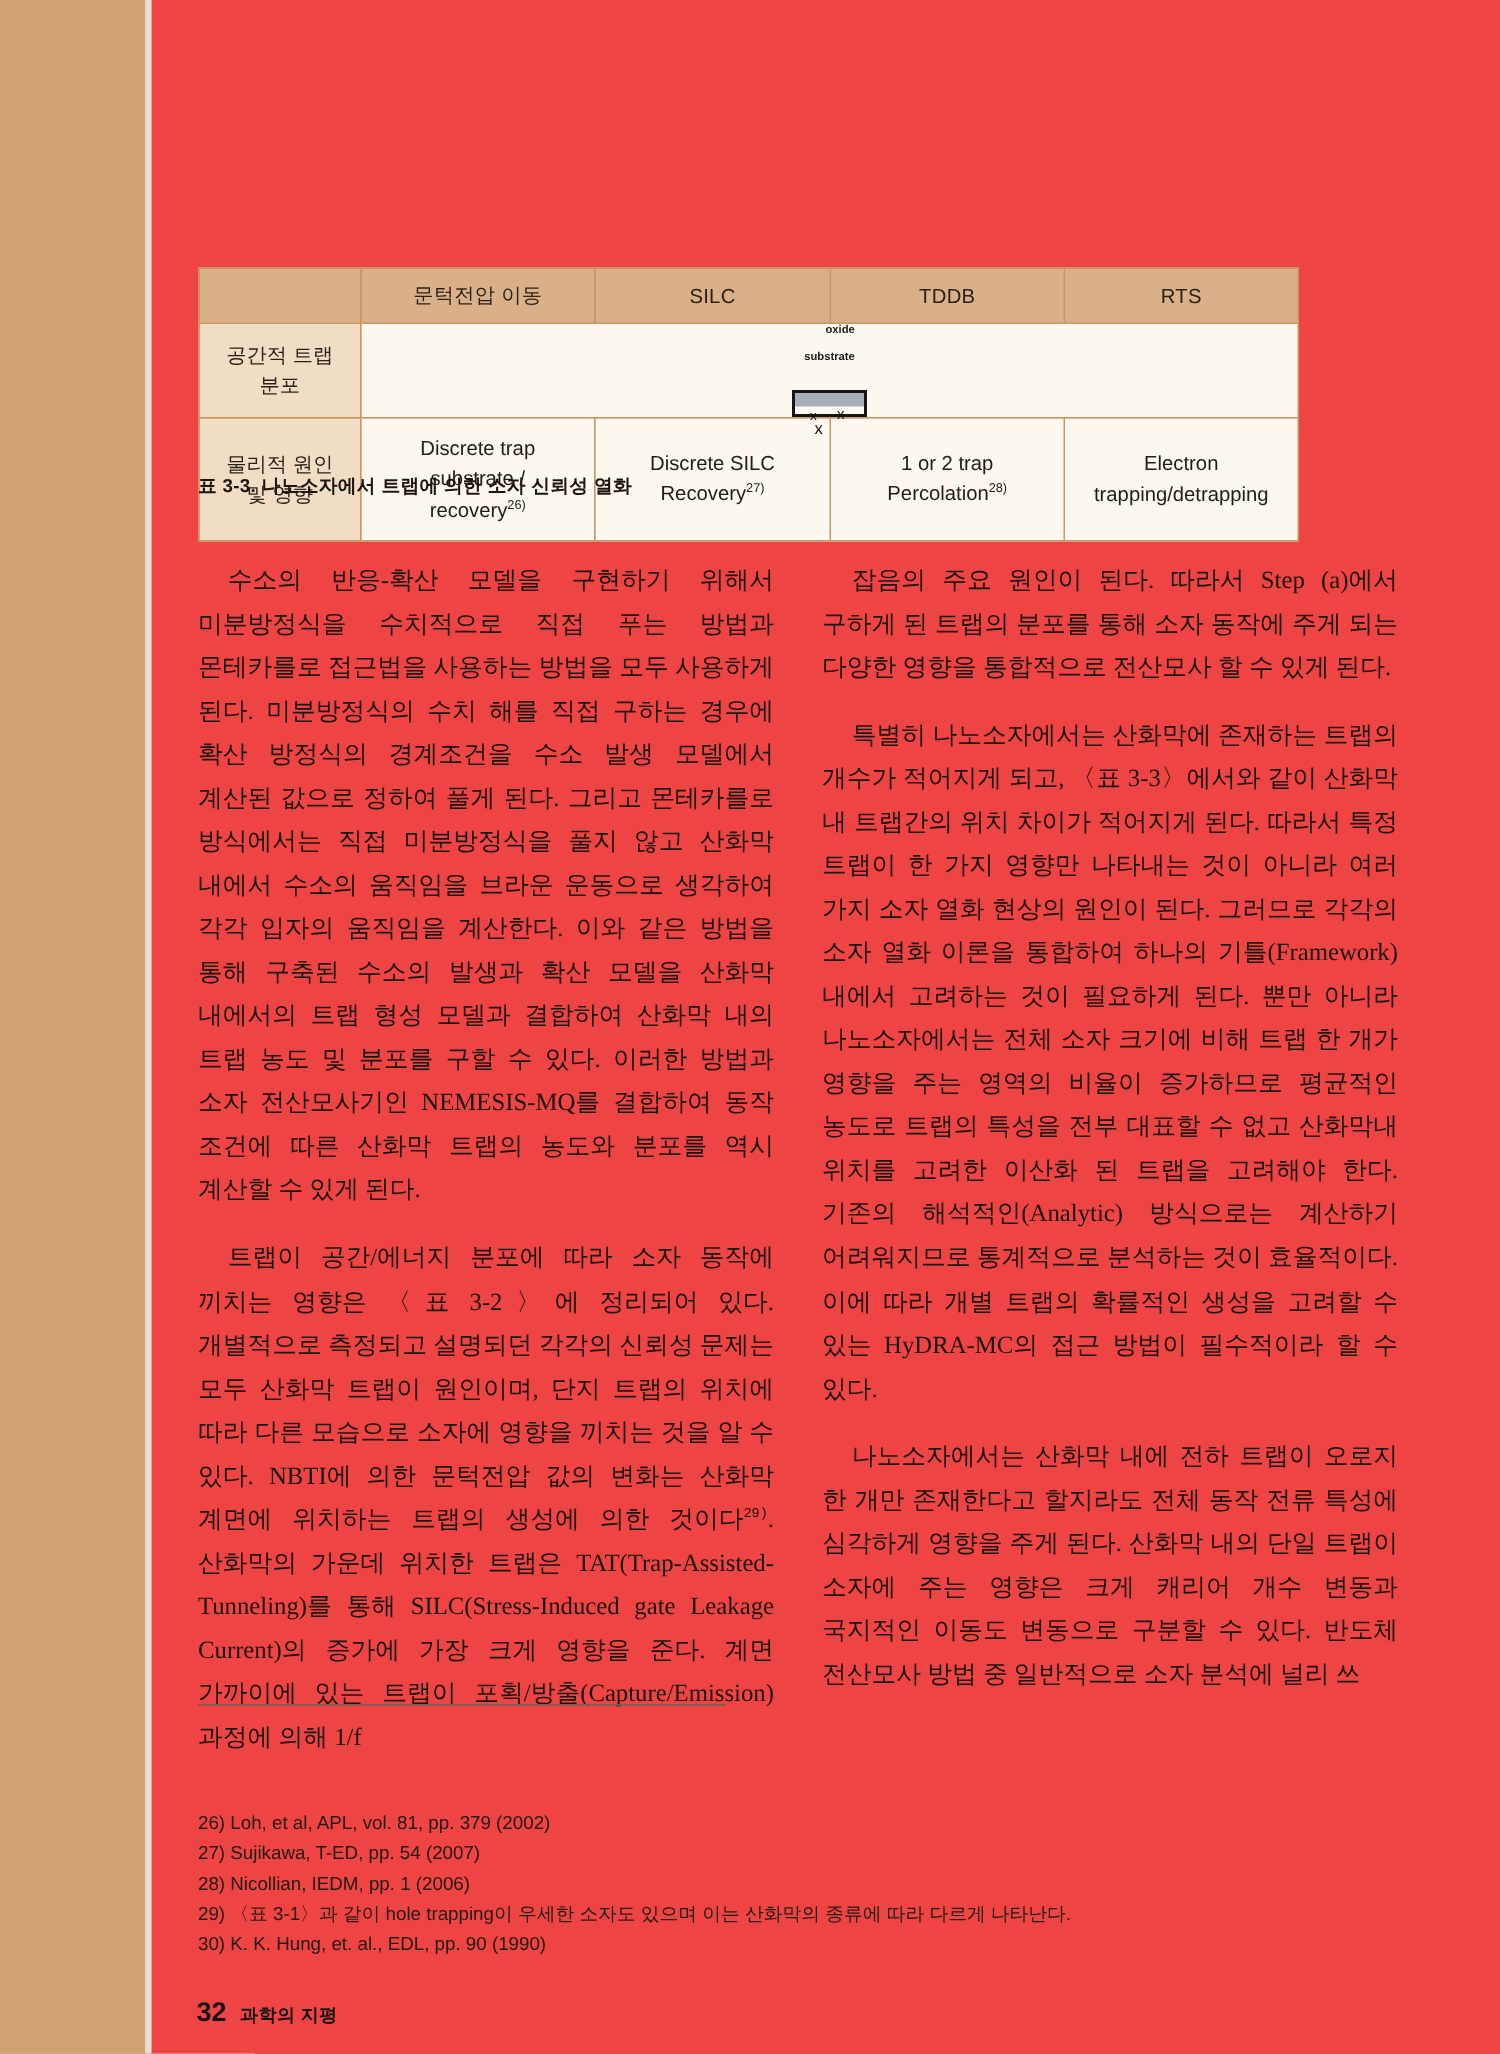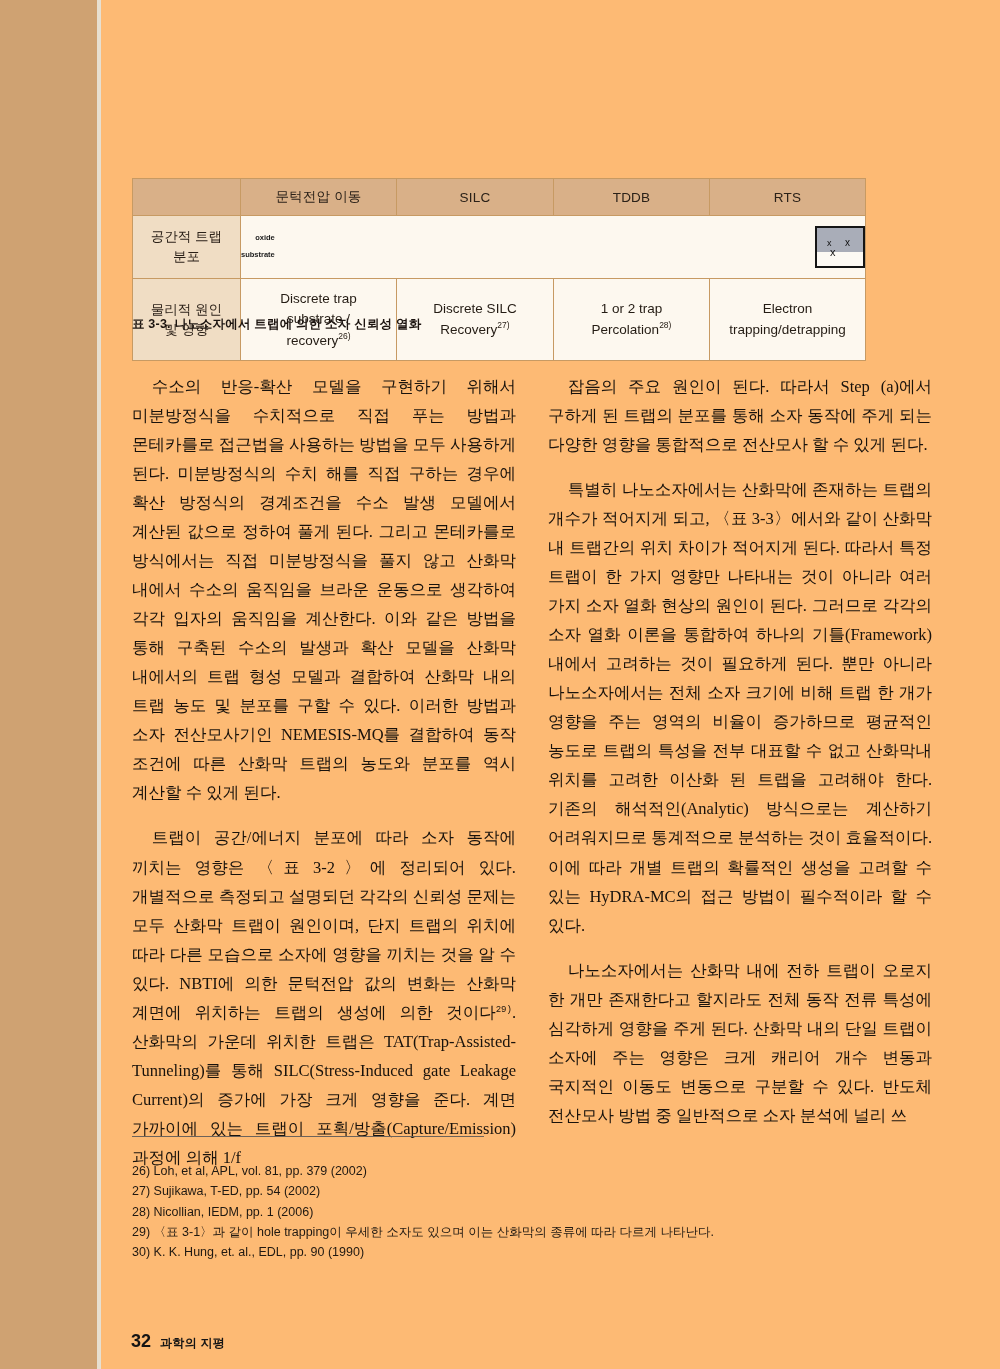--- a/index.html
+++ b/index.html
@@ -27,21 +27,21 @@
     left: 97px; top: 0;
     width: 4px;
     height: 1369px;
     background: #e7dfd0;
   }
   .page {
     position: absolute;
     left: 101px; top: 0;
     width: 899px;
     height: 1369px;
-    background: #fdba74;
+    background: #ef4444;
   }
 
   
   .table-wrap {
     position: absolute;
     left: 31px;
     top: 178px;
     width: 733px;
   }
   table.trap-table {
@@ -90,23 +90,24 @@
   .span-cell {
     background: #fdf8ef;
     height: 62px;
     padding: 0;
   }
 
   
   .diagram {
     display: flex;
     align-items: center;
-    justify-content: space-between;
-    gap: 1px;
+    justify-content: flex-start;
+    gap: 17px;
     height: 62px;
+    flex-direction: column;
   }
   .diag-labels {
     display: flex;
     flex-direction: column;
     justify-content: center;
     align-items: flex-end;
     font-family: "Liberation Sans", sans-serif;
     font-size: 7.5px;
     font-weight: bold;
     color: #1a1a1a;
@@ -186,21 +187,21 @@
     position: absolute;
     left: 31px;
     top: 1136px;
     width: 352px;
     height: 1px;
     background: #6c625a;
   }
   .footnotes {
     position: absolute;
     left: 31px;
-    top: 1161px;
+    top: 1205px;
     width: 760px;
   }
   .footnotes div {
     font-family: "Liberation Sans", sans-serif;
     font-size: 12.5px;
     line-height: 1.62;
     color: #201912;
     letter-spacing: 0px;
   }
 
@@ -311,21 +312,21 @@
     <div class="col">
       <p>잡음의 주요 원인이 된다. 따라서 Step (a)에서 구하게 된 트랩의 분포를 통해 소자 동작에 주게 되는 다양한 영향을 통합적으로 전산모사 할 수 있게 된다.</p>
       <p>특별히 나노소자에서는 산화막에 존재하는 트랩의 개수가 적어지게 되고, 〈표 3-3〉에서와 같이 산화막 내 트랩간의 위치 차이가 적어지게 된다. 따라서 특정 트랩이 한 가지 영향만 나타내는 것이 아니라 여러 가지 소자 열화 현상의 원인이 된다. 그러므로 각각의 소자 열화 이론을 통합하여 하나의 기틀(Framework)내에서 고려하는 것이 필요하게 된다. 뿐만 아니라 나노소자에서는 전체 소자 크기에 비해 트랩 한 개가 영향을 주는 영역의 비율이 증가하므로 평균적인 농도로 트랩의 특성을 전부 대표할 수 없고 산화막내 위치를 고려한 이산화 된 트랩을 고려해야 한다. 기존의 해석적인(Analytic) 방식으로는 계산하기 어려워지므로 통계적으로 분석하는 것이 효율적이다. 이에 따라 개별 트랩의 확률적인 생성을 고려할 수 있는 HyDRA-MC의 접근 방법이 필수적이라 할 수 있다.</p>
       <p>나노소자에서는 산화막 내에 전하 트랩이 오로지 한 개만 존재한다고 할지라도 전체 동작 전류 특성에 심각하게 영향을 주게 된다. 산화막 내의 단일 트랩이 소자에 주는 영향은 크게 캐리어 개수 변동과 국지적인 이동도 변동으로 구분할 수 있다. 반도체 전산모사 방법 중 일반적으로 소자 분석에 널리 쓰</p>
     </div>
   </div>
 
   <div class="footnote-rule"></div>
   <div class="footnotes">
     <div>26) Loh, et al, APL, vol. 81, pp. 379 (2002)</div>
-    <div>27) Sujikawa, T-ED, pp. 54 (2002)</div>
+    <div>27) Sujikawa, T-ED, pp. 54 (2007)</div>
     <div>28) Nicollian, IEDM, pp. 1 (2006)</div>
     <div>29) 〈표 3-1〉과 같이 hole trapping이 우세한 소자도 있으며 이는 산화막의 종류에 따라 다르게 나타난다.</div>
     <div>30) K. K. Hung, et. al., EDL, pp. 90 (1990)</div>
   </div>
 
   <div class="footer">
     <span class="pagenum">32</span>
     <span class="booktitle">과학의 지평</span>
   </div>
 

